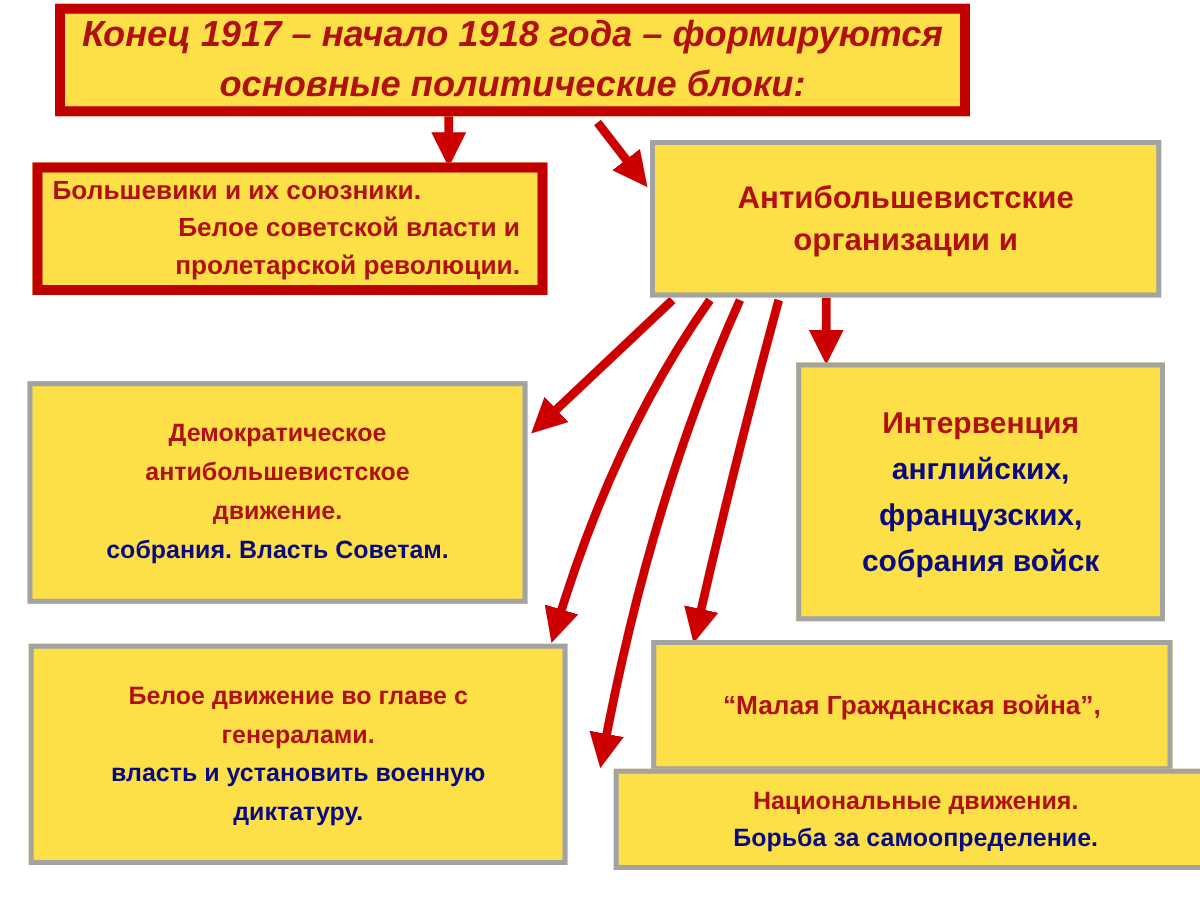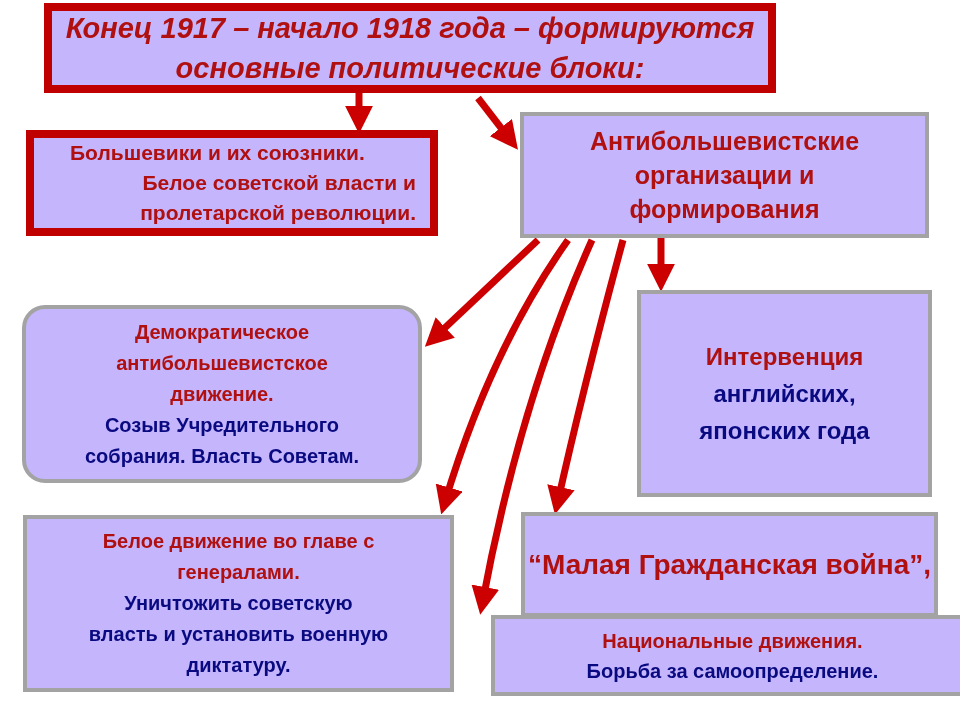--- a/index.html
+++ b/index.html
@@ -1,33 +1,33 @@
 <!DOCTYPE html>
 <html><head>
 <meta charset="utf-8">
 <style>
   html, body { margin:0; padding:0; }
   body { width:960px; height:720px; background:#ffffff; position:relative; overflow:hidden;
          font-family:"Liberation Sans", sans-serif; }
-  .box { position:absolute; box-sizing:border-box; background:#c4b5fd; display:flex; flex-direction:column;
+  .box { position:absolute; box-sizing:border-box; background:#fde047; display:flex; flex-direction:column;
          justify-content:center; align-items:center; text-align:center; font-weight:bold; }
   .red-border { border:8px solid #c00000; }
   .blue-border { border:4px solid #a3a3a3; }
   .red { color:#b01010; }
   .blue { color:#0a0a80; }
   .line { display:block; }
   #title { left:44px; top:3px; width:732px; height:90px; font-style:italic; font-size:29px; line-height:40px; font-weight:bold; }
-  #bolsh { left:26px; top:130px; width:412px; height:106px; font-size:21px; line-height:30px;padding-left:28px; }
+  #bolsh { left:26px; top:130px; width:412px; height:106px; font-size:21px; line-height:30px; }
   #bolsh .line { align-self:flex-end; padding-right:14px; }
   #bolsh .line:first-child { align-self:flex-start; padding-left:8px; }
   #anti { left:520px; top:112px; width:409px; height:126px; font-size:25px; line-height:34px; }
-  #demo { left:22px; top:305px; width:400px; height:178px; font-size:20px; line-height:31px;border-radius:23px; }
+  #demo { left:22px; top:305px; width:400px; height:178px; font-size:20px; line-height:31px; }
   #interv { left:637px; top:290px; width:295px; height:207px; font-size:24px; line-height:37px; }
   #white { left:23px; top:515px; width:431px; height:177px; font-size:20px; line-height:31px; }
-  #small { left:521px; top:512px; width:417px; height:105px; font-size:28px; line-height:29px;text-align:center; }
+  #small { left:521px; top:512px; width:417px; height:105px; font-size:21px; line-height:29px;text-align:center; }
   #nat { left:459px; top:615px; width:483px; height:81px; font-size:20px; line-height:30px;margin-left:32px; }
   svg#arrows { position:absolute; left:0; top:0; width:960px; height:720px; pointer-events:none; }
 </style>
 </head>
 <body>
 
 <svg id="arrows" viewBox="0 0 960 720">
   <defs>
     <marker id="ah" markerWidth="4" markerHeight="4" refX="2.6" refY="2" orient="auto" markerUnits="strokeWidth">
       <path d="M0,0 L4,2 L0,4 Z" fill="#cc0000"></path>
@@ -51,41 +51,39 @@
 
 <div id="bolsh" class="box red-border red">
   <span class="line">Большевики и их союзники.</span>
   <span class="line">Белое советской власти и</span>
   <span class="line">пролетарской революции.</span>
 </div>
 
 <div id="anti" class="box blue-border red">
   <span class="line">Антибольшевистские</span>
   <span class="line">организации и</span>
-  <span class="line">формирования</span>
 </div>
 
 <div id="demo" class="box blue-border">
   <span class="line red">Демократическое</span>
   <span class="line red">антибольшевистское</span>
   <span class="line red">движение.</span>
-  <span class="line blue">Созыв Учредительного</span>
   <span class="line blue">собрания. Власть Советам.</span>
 </div>
 
 <div id="interv" class="box blue-border">
   <span class="line red">Интервенция</span>
   <span class="line blue">английских,</span>
-  <span class="line blue">японских года</span>
+  <span class="line blue">французских,</span>
+  <span class="line blue">собрания войск</span>
 </div>
 
 <div id="white" class="box blue-border">
   <span class="line red">Белое движение во главе с</span>
   <span class="line red">генералами.</span>
-  <span class="line blue">Уничтожить советскую</span>
   <span class="line blue">власть и установить военную</span>
   <span class="line blue">диктатуру.</span>
 </div>
 
 <div id="small" class="box blue-border red">
   <span class="line">“Малая Гражданская война”,</span>
 </div>
 
 <div id="nat" class="box blue-border">
   <span class="line red">Национальные движения.</span>

